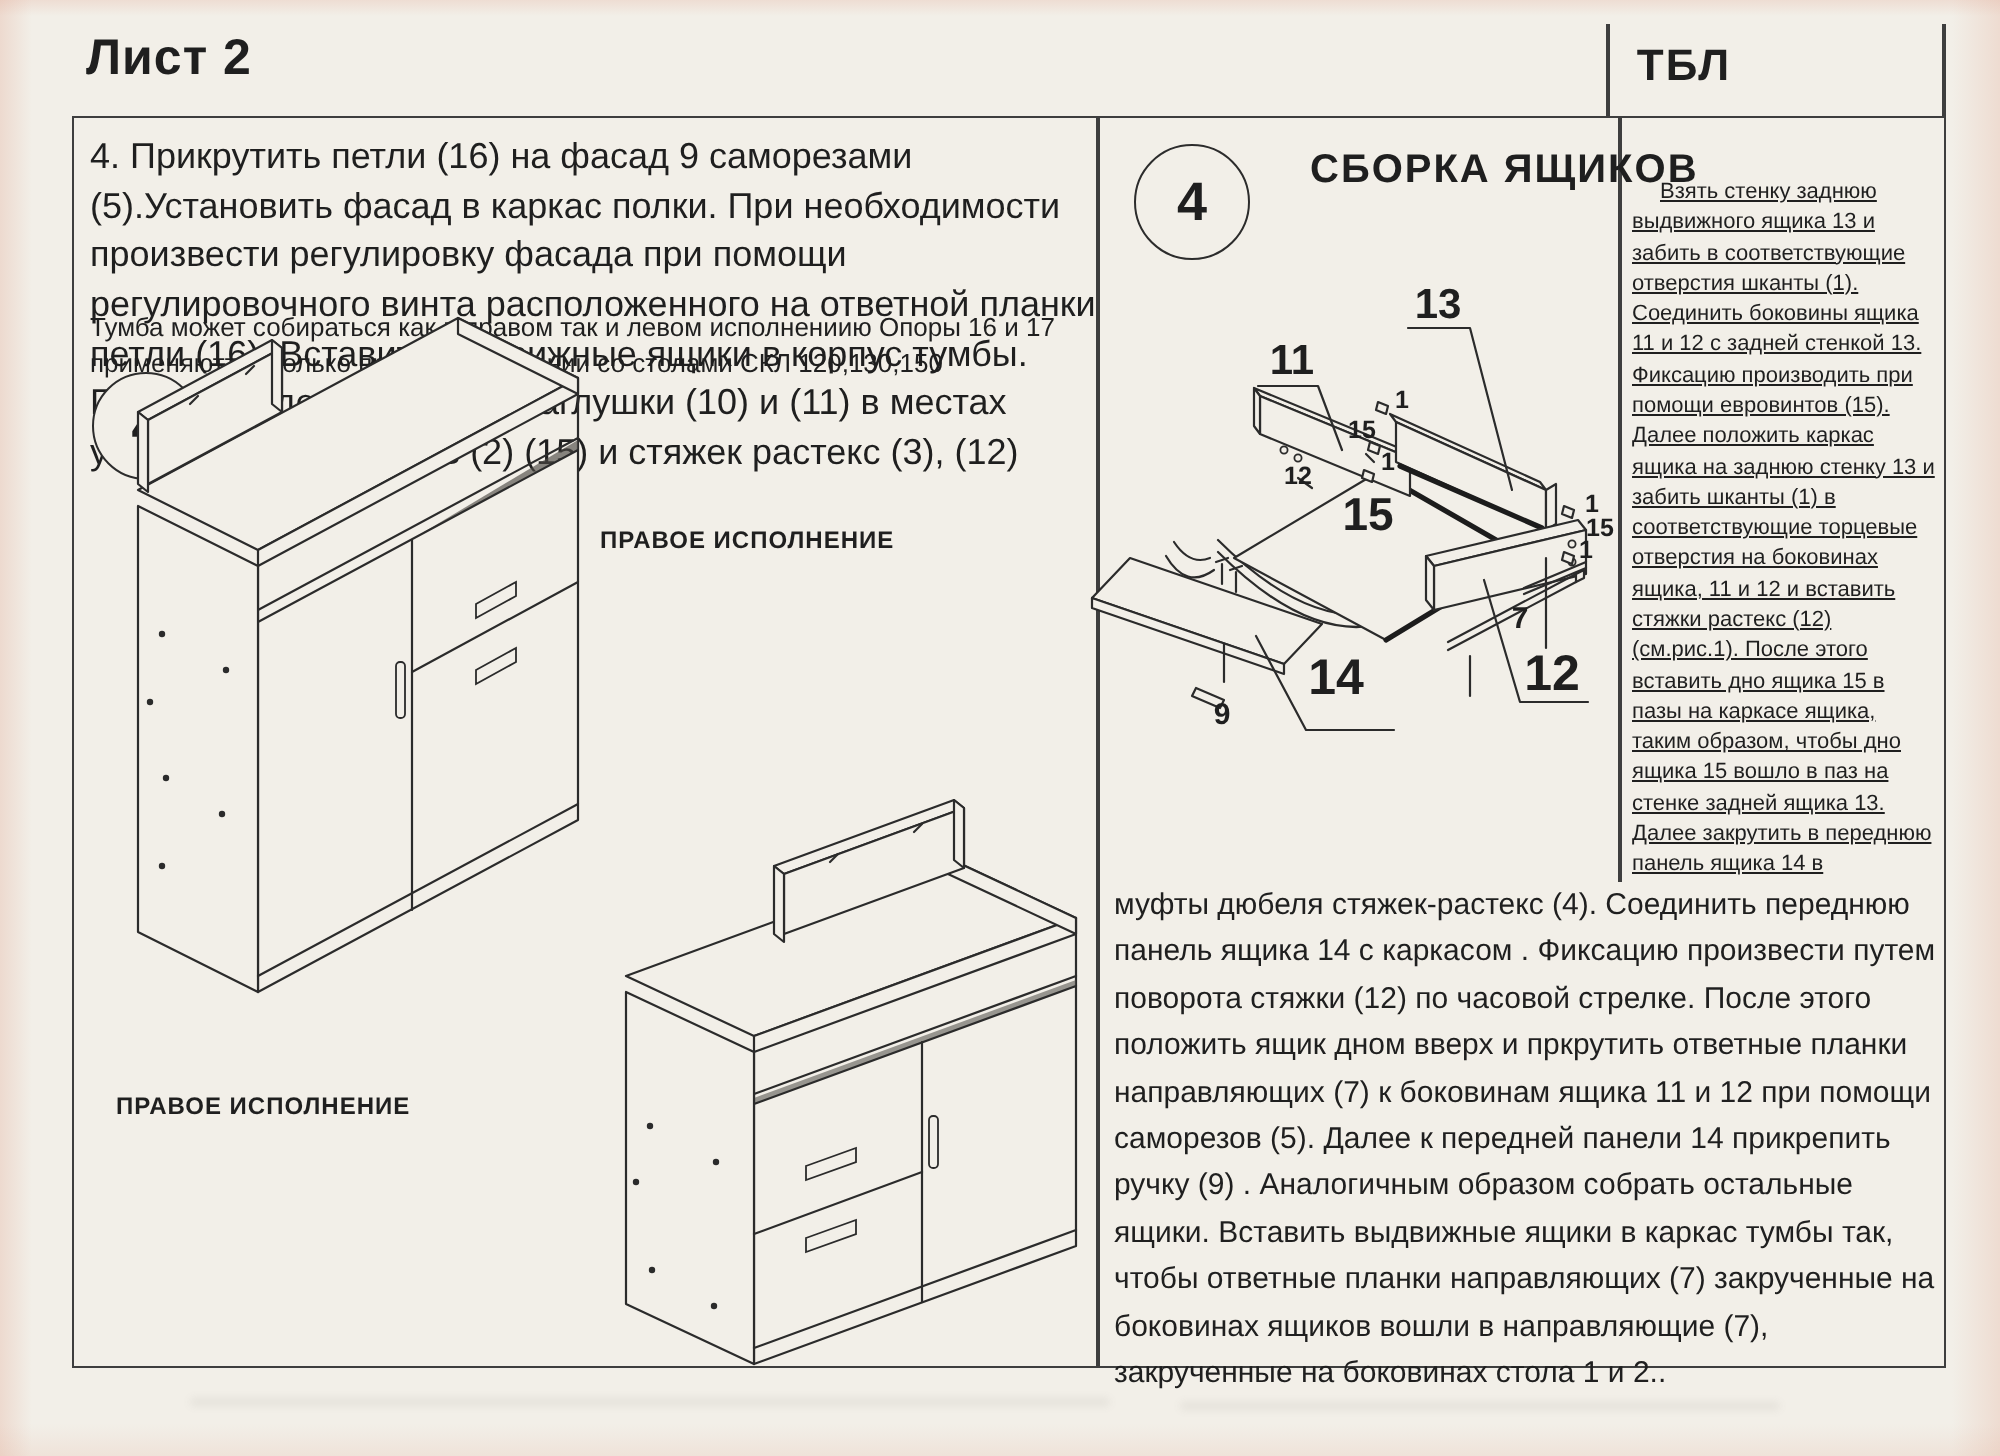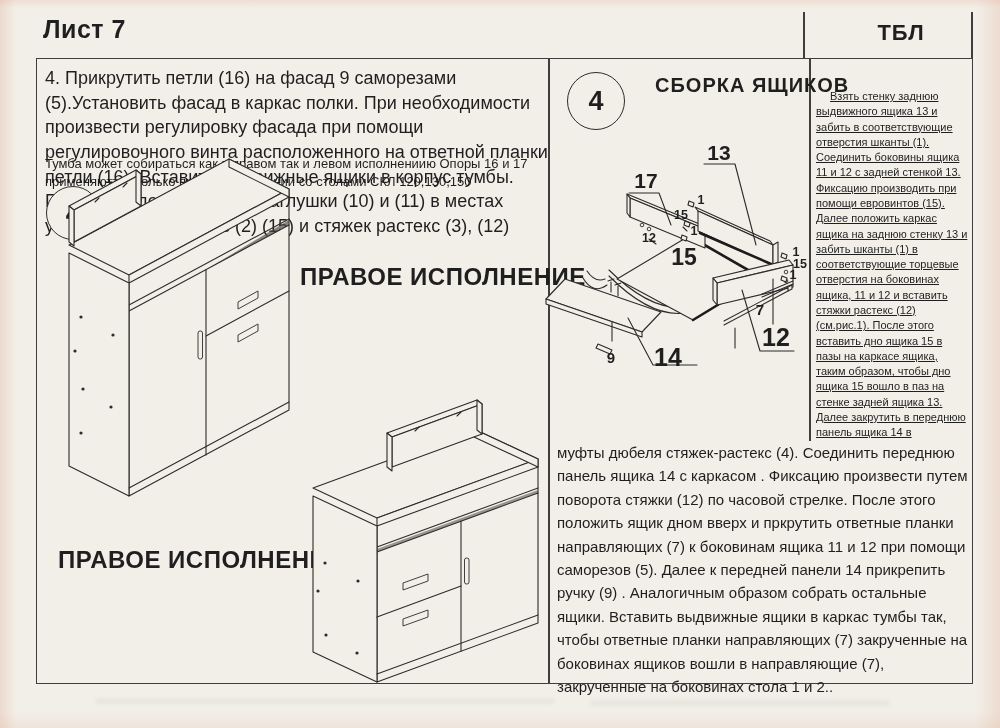--- a/index.html
+++ b/index.html
@@ -15,46 +15,46 @@
 
   
   .frame-line{background:#3e3e3e;}
   #main-frame{left:36px;top:58px;width:937px;height:626px;border:1.6px solid #3e3e3e;box-sizing:border-box;}
   #divider-mid{left:548px;top:58px;width:1.6px;height:626px;}
   #divider-textcol{left:809px;top:58px;width:1.5px;height:383px;}
   #tbl-left{left:803px;top:12px;width:1.5px;height:47px;}
   #tbl-right{left:971px;top:12px;width:1.5px;height:47px;}
 
   #sheet-title{left:43px;top:15px;font-size:25px;font-weight:bold;letter-spacing:.5px;}
-  #corner-code{left:831px;top:20px;width:140px;text-align:center;font-size:22px;font-weight:bold;letter-spacing:1px;}
+  #corner-code{left:772px;top:20px;width:140px;text-align:center;font-size:22px;font-weight:bold;letter-spacing:1px;}
 
   
   #step-text{left:45px;top:66px;width:504px;font-size:18px;line-height:1.37;}
   #note-text{left:45px;top:155px;width:504px;font-size:13px;line-height:1.37;}
 
   .step-circle{border:1.6px solid #2c2c2c;border-radius:50%;display:flex;align-items:center;justify-content:center;
                font-weight:bold;background:#f2efe8;}
   #circle4-left{left:46px;top:186px;width:52px;height:52px;font-size:26px;}
   #circle4-right{left:567px;top:72px;width:56px;height:56px;font-size:27px;}
 
-  .version-label{font-weight:bold;font-size:24px;letter-spacing:.5px;white-space:nowrap;}
+  .version-label{font-weight:bold;font-size:12px;letter-spacing:.5px;white-space:nowrap;}
   #label-right-version{left:300px;top:263px;}
   #label-left-version{left:58px;top:546px;}
 
   #drawer-title{left:655px;top:74px;font-size:20px;font-weight:bold;letter-spacing:1px;white-space:nowrap;}
 
   #side-text{left:816px;top:89px;width:153px;font-size:11px;line-height:1.39;}
   #side-text p{margin:0;text-indent:14px;text-decoration:underline;}
   #bottom-text{left:557px;top:441px;width:412px;font-size:15px;line-height:1.56;}
 
   
   .dlabel{transform:translateX(-50%);font-weight:bold;white-space:nowrap;}
   .fs21{font-size:21px;} .fs23{font-size:23px;} .fs25{font-size:25px;} .fs15{font-size:15px;} .fs13{font-size:12.5px;}
   #l13{left:719px;top:141px;} #l11{left:646px;top:169px;} #l15big{left:684px;top:244px;}
-  #l12big{left:776px;top:323px;} #l14{left:668px;top:343px;}
+  #l12big{left:776px;top:323px;} #l14{left:668px;top:325px;}
   #l7{left:760px;top:301px;} #l9{left:611px;top:349px;}
   #l15small{left:681px;top:208px;} #l12small{left:649px;top:231px;}
   #l1a{left:701px;top:193px;} #l1b{left:694px;top:224px;}
   #l1c{left:796px;top:245px;} #l15right{left:800px;top:257px;} #l1d{left:793px;top:268px;}
 
   svg{position:absolute;overflow:visible;}
   .ln{stroke:#2b2b2b;stroke-width:1.1;fill:none;stroke-linejoin:round;stroke-linecap:round;}
   .face{stroke:#2b2b2b;stroke-width:1.1;fill:#f2efe8;stroke-linejoin:round;}
   .thick{stroke:#1c1c1c;stroke-width:2.6;fill:none;stroke-linecap:round;}
   .dot{fill:#2b2b2b;}
@@ -63,21 +63,21 @@
 </head>
 <body>
 
 <div class="abs" id="tint-top"></div>
 <div class="abs" id="tint-left"></div>
 <div class="abs" id="tint-right"></div>
 <div class="abs" id="tint-bottom"></div>
 <div class="abs smudge" style="left:95px;top:699px;width:460px;"></div>
 <div class="abs smudge" style="left:590px;top:701px;width:300px;"></div>
 
-<div class="abs" id="sheet-title">Лист 7</div>
+<div class="abs" id="sheet-title">Лист 2</div>
 <div class="abs frame-line" id="tbl-left"></div>
 <div class="abs frame-line" id="tbl-right"></div>
 <div class="abs" id="corner-code">ТБЛ</div>
 
 <div class="abs" id="main-frame"></div>
 <div class="abs frame-line" id="divider-mid"></div>
 <div class="abs frame-line" id="divider-textcol"></div>
 
 <div class="abs" id="step-text">4. Прикрутить петли (16) на фасад 9 саморезами (5).Установить фасад в каркас полки. При необходимости произвести регулировку фасада при помощи регулировочного винта расположенного на ответной планки петли (16). Вставить выдвижные ящики в корпус тумбы. Поставить декоративные заглушки (10) и (11) в местах установки евровинтов (2) (15) и стяжек растекс (3), (12)</div>
 <div class="abs" id="note-text">Тумба может собираться как в правом так и левом исполнениию Опоры 16 и 17 применяюттся только при использовании со столами СКЛ 120,130,150</div>
@@ -242,21 +242,21 @@
 
   <polyline class="ln" points="147,32 178,32 199,113"></polyline>
   <polyline class="ln" points="72,61 102,61 114,93"></polyline>
   <polyline class="ln" points="140,233 96,233 71,186"></polyline>
   <polyline class="ln" points="237,219 203,219 185,158"></polyline>
   <line class="ln" x1="99" y1="112" x2="92" y2="107"></line>
   <line class="ln" x1="126" y1="95" x2="130" y2="99"></line>
 </svg>
 
 <span class="abs dlabel fs21" id="l13">13</span>
-<span class="abs dlabel fs21" id="l11">17</span>
+<span class="abs dlabel fs21" id="l11">11</span>
 <span class="abs dlabel fs23" id="l15big">15</span>
 <span class="abs dlabel fs25" id="l12big">12</span>
 <span class="abs dlabel fs25" id="l14">14</span>
 <span class="abs dlabel fs15" id="l7">7</span>
 <span class="abs dlabel fs15" id="l9">9</span>
 <span class="abs dlabel fs13" id="l15small">15</span>
 <span class="abs dlabel fs13" id="l12small">12</span>
 <span class="abs dlabel fs13" id="l1a">1</span>
 <span class="abs dlabel fs13" id="l1b">1</span>
 <span class="abs dlabel fs13" id="l1c">1</span>

